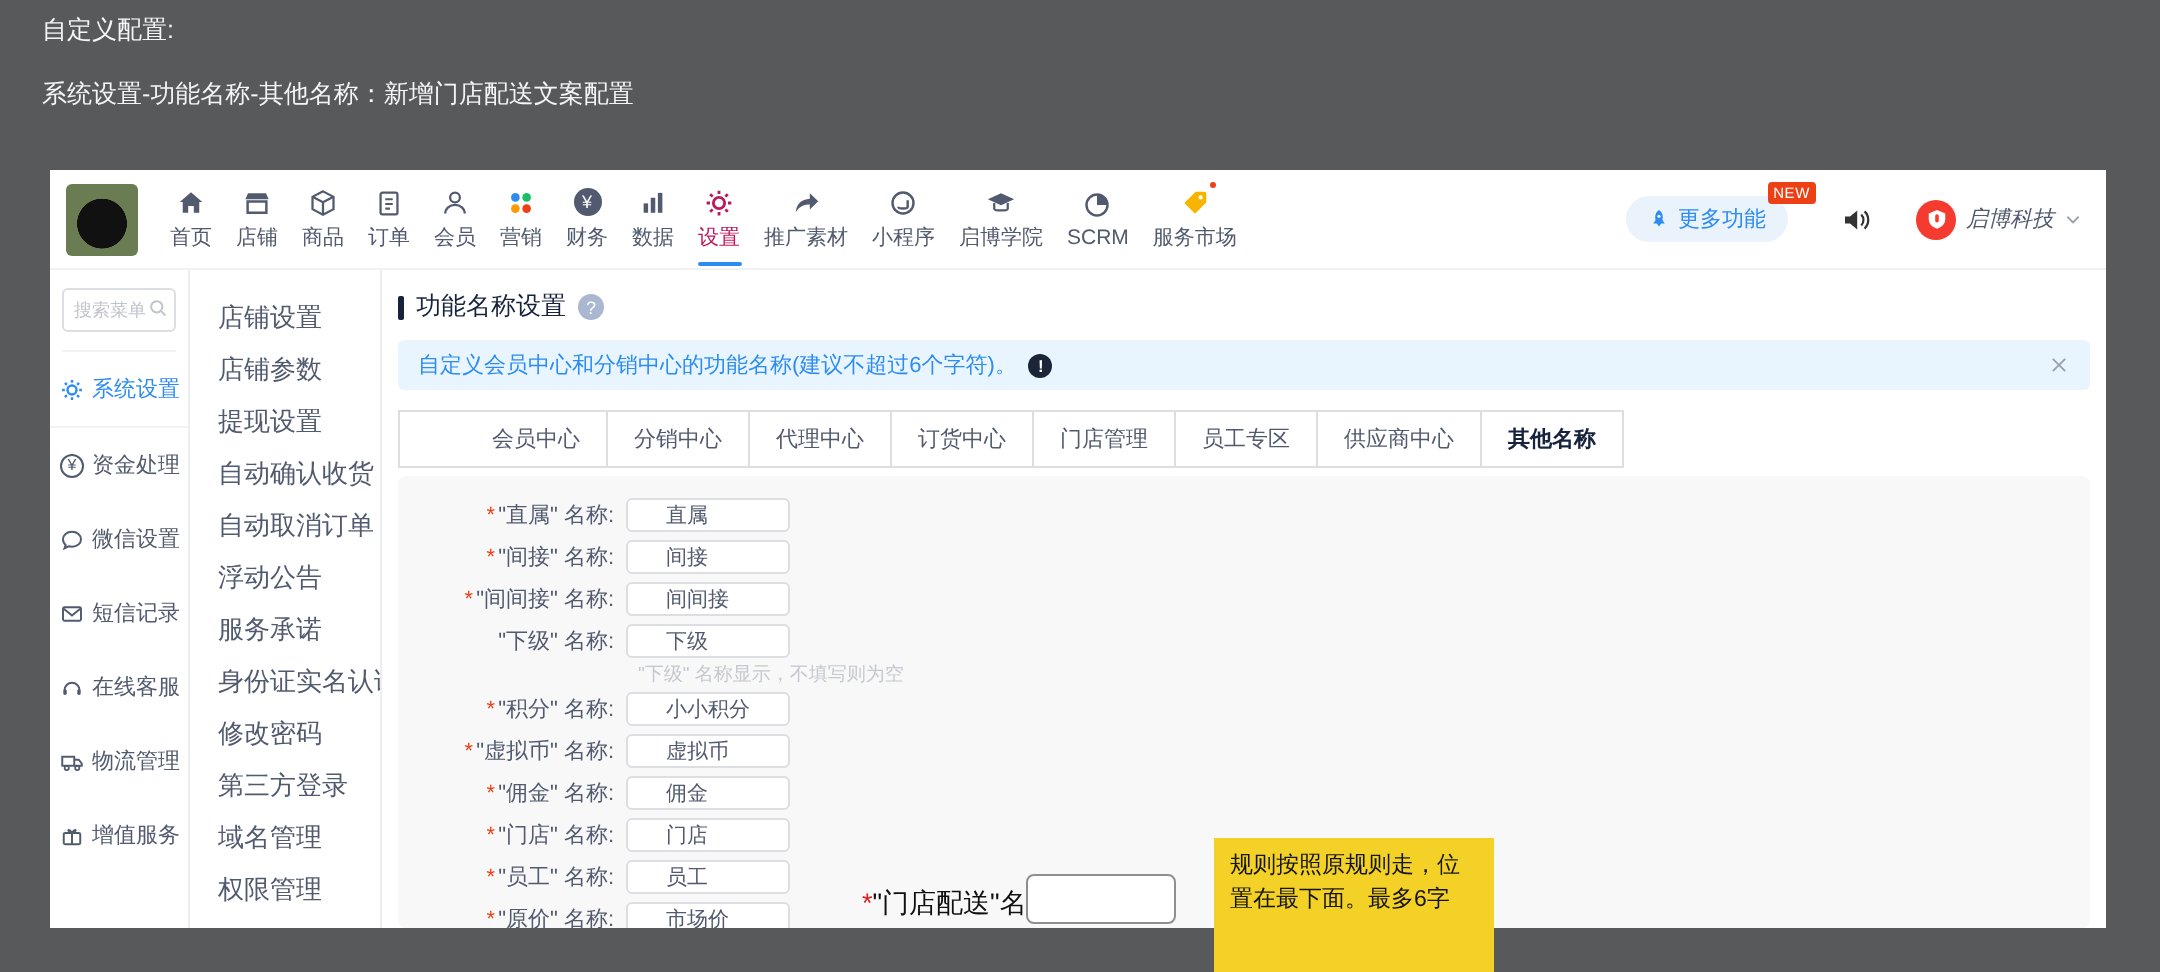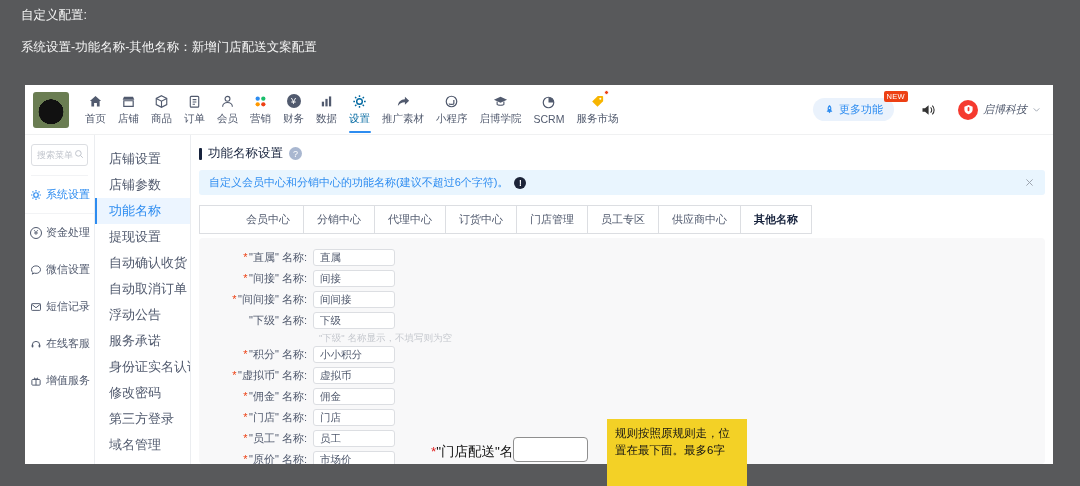--- a/index.html
+++ b/index.html
@@ -14,21 +14,21 @@
   .window { position:absolute; left:25px; top:85px; width:1028px; height:379px; background:#fff; display:flex; flex-direction:column; }
 
   
   .topnav { height:50px; display:flex; align-items:center; padding:0 12px 0 8px; border-bottom:1px solid #f0f1f2; flex:none; }
   .logo { width:36px; height:36px; border-radius:3px; flex:none; margin-right:10px;
           background:radial-gradient(circle at 50% 55%, #111 0 46%, #6a7d52 47% 100%); }
   .nav-items { display:flex; align-items:flex-end; height:50px; }
   .nav-item { display:flex; flex-direction:column; align-items:center; justify-content:center; padding:0 6px; height:50px; cursor:pointer; position:relative; color:#515a6e; }
   .nav-item .ic { height:16px; display:flex; align-items:center; justify-content:center; }
   .nav-item .lb { font-size:10.5px; margin-top:3px; white-space:nowrap; }
-  .nav-item.active { color:#0369a1; }
+  .nav-item.active { color:#be185d; }
   .nav-item.active::after { content:""; position:absolute; bottom:2px; left:50%; transform:translateX(-50%); width:22px; height:2px; background:#2d8cf0; border-radius:1px; }
   .fin-ic { width:14px; height:14px; border-radius:50%; background:#515a6e; color:#fff; font-size:9px; display:flex; align-items:center; justify-content:center; }
   .coin-ic { width:12px; height:12px; border-radius:50%; border:1.2px solid currentColor; font-size:8px; display:flex; align-items:center; justify-content:center; }
   .mkt-wrap { position:relative; }
   .mkt-dot { position:absolute; width:5px; height:5px; border-radius:50%; background:#ed4014; top:-3px; right:-4px; border:1px solid #fff; }
 
   .nav-right { margin-left:auto; display:flex; align-items:center; }
   .more-btn { position:relative; background:#eaf2fc; color:#2d8cf0; font-size:11px; border-radius:12px; padding:4px 11px; display:flex; align-items:center; gap:4px; cursor:pointer; }
   .new-badge { position:absolute; top:-7px; right:-14px; background:#ed4014; color:#fff; font-size:7.5px; padding:1px 3px; border-radius:2px; letter-spacing:.3px; }
   .speaker { margin:0 22px 0 26px; display:flex; cursor:pointer; }
@@ -69,21 +69,21 @@
 
   .tabs { margin-top:10px; display:flex; flex:none; }
   .tab { font-size:11px; color:#515a6e; padding:6px 13px; border:1px solid #dcdee2; background:#fff; margin-left:-1px; cursor:pointer; white-space:nowrap; }
   .tab:first-child { margin-left:0;padding-left:46px; }
   .tab.active { font-weight:bold; color:#17233d; }
 
   .panel { margin-top:4px; background:#f8f8f9; border-radius:4px; flex:1; overflow:hidden; padding-top:9px; }
   .frow { display:flex; align-items:center; height:21px; }
   .flabel { width:108px; flex:none; text-align:right; font-size:11px; color:#515a6e; white-space:nowrap; }
   .flabel .req { color:#ed4014; margin-right:2px; }
-  .finput { margin-left:6px; width:82px; height:17px; border:1px solid #dcdee2; border-radius:3px; font-size:10.5px; color:#515a6e; padding:0 6px; background:#fff; outline:none; font-family:inherit; }
+  .finput { margin-left:6px; width:82px; height:17px; border:1px solid #dcdee2; border-radius:3px; font-size:10.5px; color:#515a6e; padding:0 19px; background:#fff; outline:none; font-family:inherit; }
   .fhelper { margin-left:120px; font-size:9.5px; color:#c5c8ce; height:13px; line-height:13px; }
 
   
   .ov-field-label { position:absolute; left:431px; top:443px; font-size:13.5px; color:#101010; z-index:5; }
   .ov-field-label .req { color:#e02020; }
   .ov-field-input { position:absolute; left:513px; top:437px; width:75px; height:25px; border:1.5px solid #8f8f8f; border-radius:4px; background:#fff; z-index:5; outline:none; font-family:inherit; font-size:12px; padding:0 6px; }
   .ov-note { position:absolute; left:607px; top:419px; width:140px; height:80px; background:#f3d126; padding:6px 8px; font-size:11.5px; line-height:1.5; color:#141414; z-index:6; }
 
   svg { display:block; }
 </style>
@@ -319,32 +319,42 @@
               <path d="M3 9.5 a5 5 0 0 1 10 0" fill="none" stroke="currentColor" stroke-width="1.3"></path>
               <rect x="2.2" y="8.8" width="2.3" height="3.8" rx="1.1" fill="currentColor"></rect>
               <rect x="11.5" y="8.8" width="2.3" height="3.8" rx="1.1" fill="currentColor"></rect>
             </svg>
           </span>
         <span class="s1lb">在线客服</span>
       </div>
       <div class="sb1-item">
         <span class="s1ic">
             <svg width="12" height="12" viewBox="0 0 16 16">
+              <rect x="1.5" y="4.5" width="8" height="6" fill="none" stroke="currentColor" stroke-width="1.3"></rect>
+              <path d="M9.5 6.5 H12.5 L14.5 9 V10.5 H9.5" fill="none" stroke="currentColor" stroke-width="1.3"></path>
+              <circle cx="4.5" cy="12" r="1.4" fill="none" stroke="currentColor" stroke-width="1.2"></circle>
+              <circle cx="11.5" cy="12" r="1.4" fill="none" stroke="currentColor" stroke-width="1.2"></circle>
+            </svg>
+          </span>
+        <span class="s1lb">物流管理</span>
+      </div>
+      <div class="sb1-item">
+        <span class="s1ic">
+            <svg width="12" height="12" viewBox="0 0 16 16">
               <rect x="2.5" y="6" width="11" height="7.5" rx="1" fill="none" stroke="currentColor" stroke-width="1.3"></rect>
               <path d="M8 6 V13.5 M8 6 C6 2.8 3.6 4 8 6 C12.4 4 10 2.8 8 6" fill="none" stroke="currentColor" stroke-width="1.3"></path>
             </svg>
           </span>
         <span class="s1lb">增值服务</span>
       </div>
     </div>
 
     <div class="sb2">
       <div class="sb2-item">店铺设置</div>
       <div class="sb2-item">店铺参数</div>
-      <div class="sb2-item active">功能名称</div>
       <div class="sb2-item">提现设置</div>
       <div class="sb2-item">自动确认收货</div>
       <div class="sb2-item">自动取消订单</div>
       <div class="sb2-item">浮动公告</div>
       <div class="sb2-item">服务承诺</div>
       <div class="sb2-item">身份证实名认证</div>
       <div class="sb2-item">修改密码</div>
       <div class="sb2-item">第三方登录</div>
       <div class="sb2-item">域名管理</div>
       <div class="sb2-item">权限管理</div>

